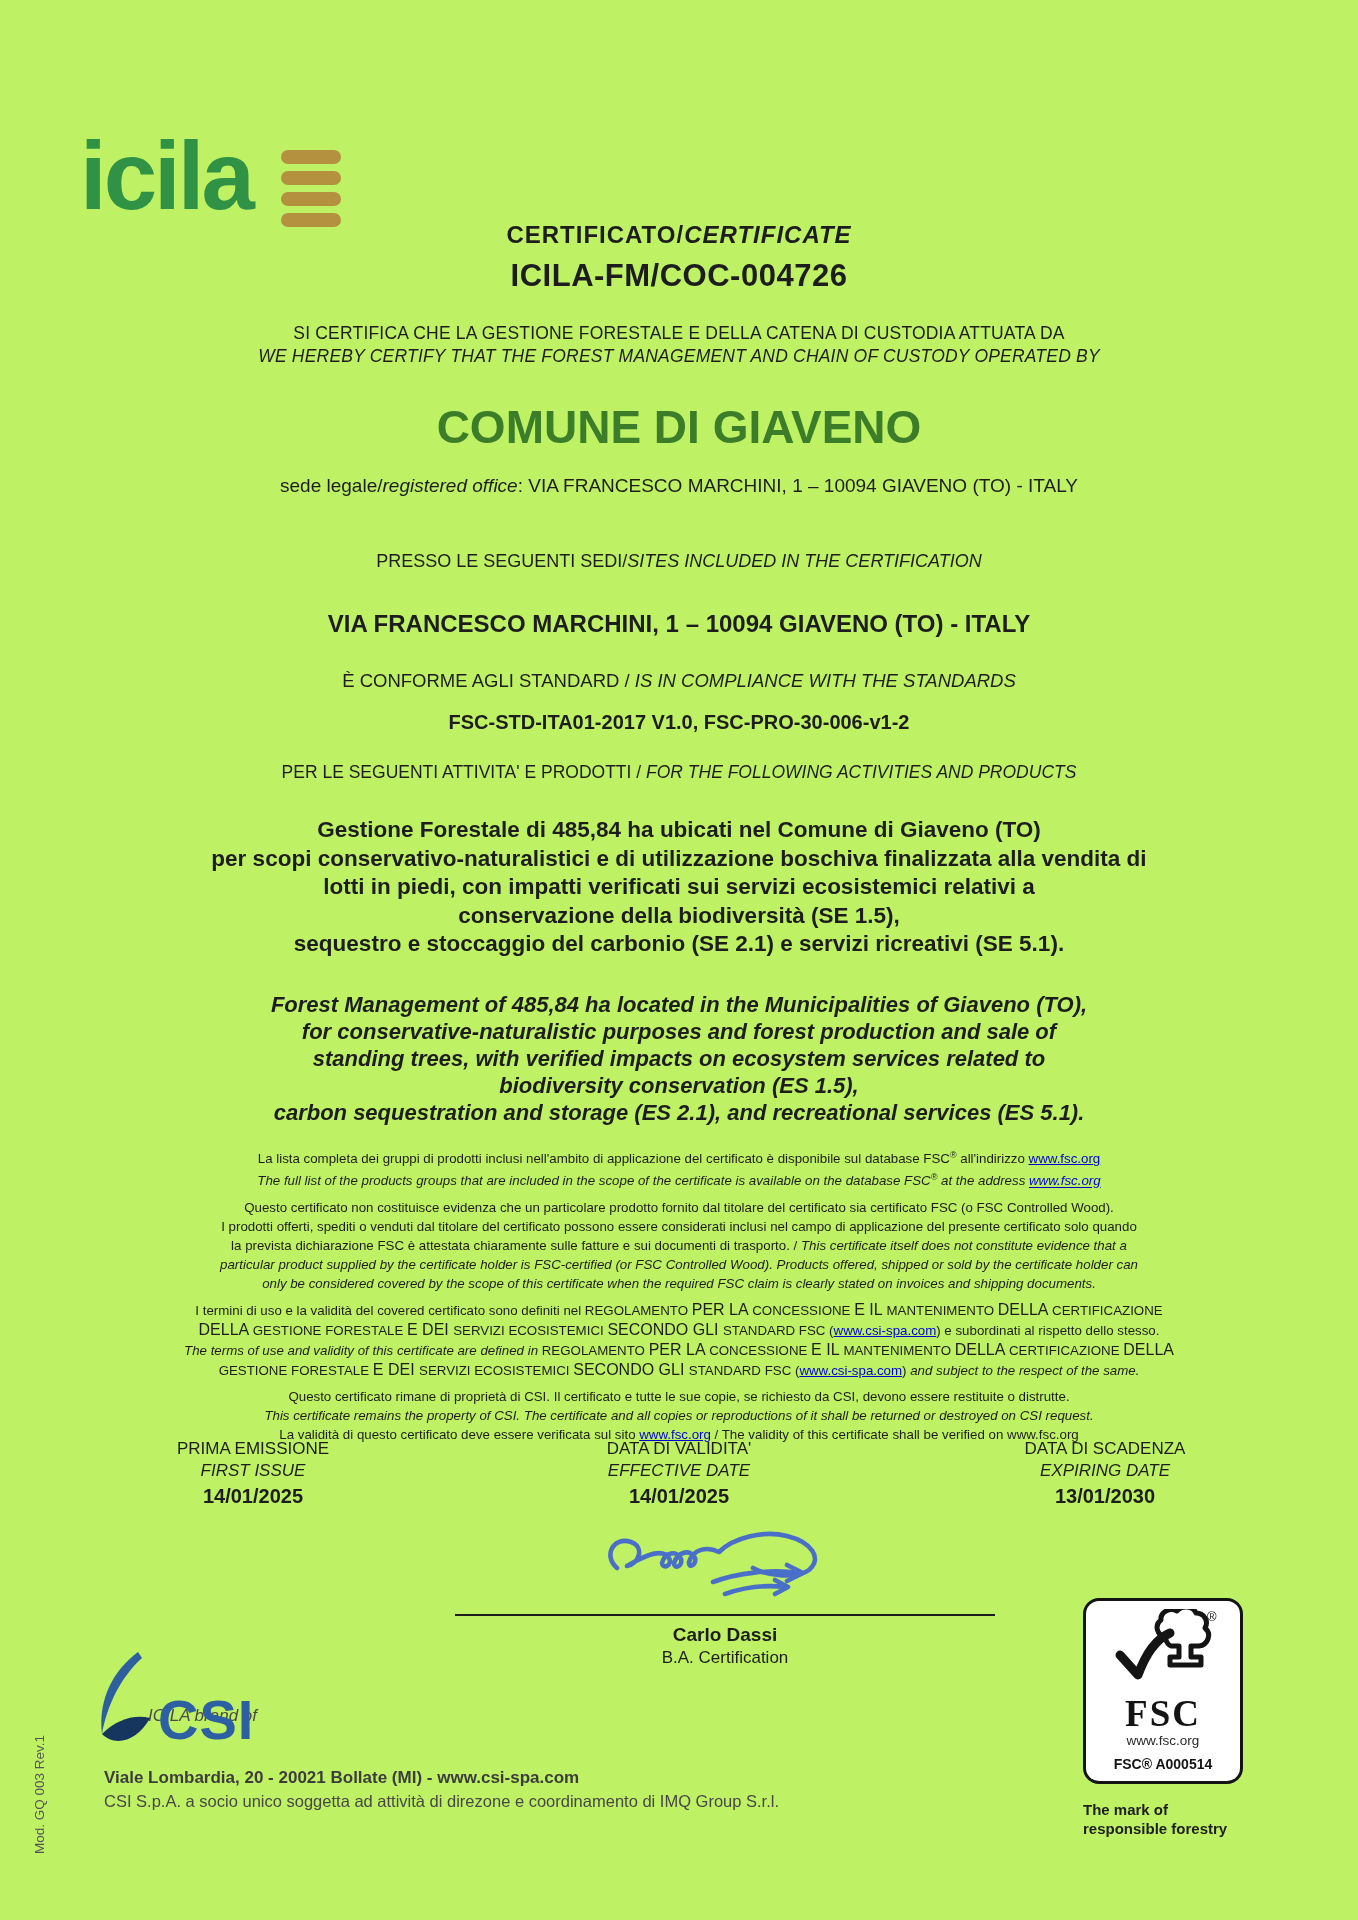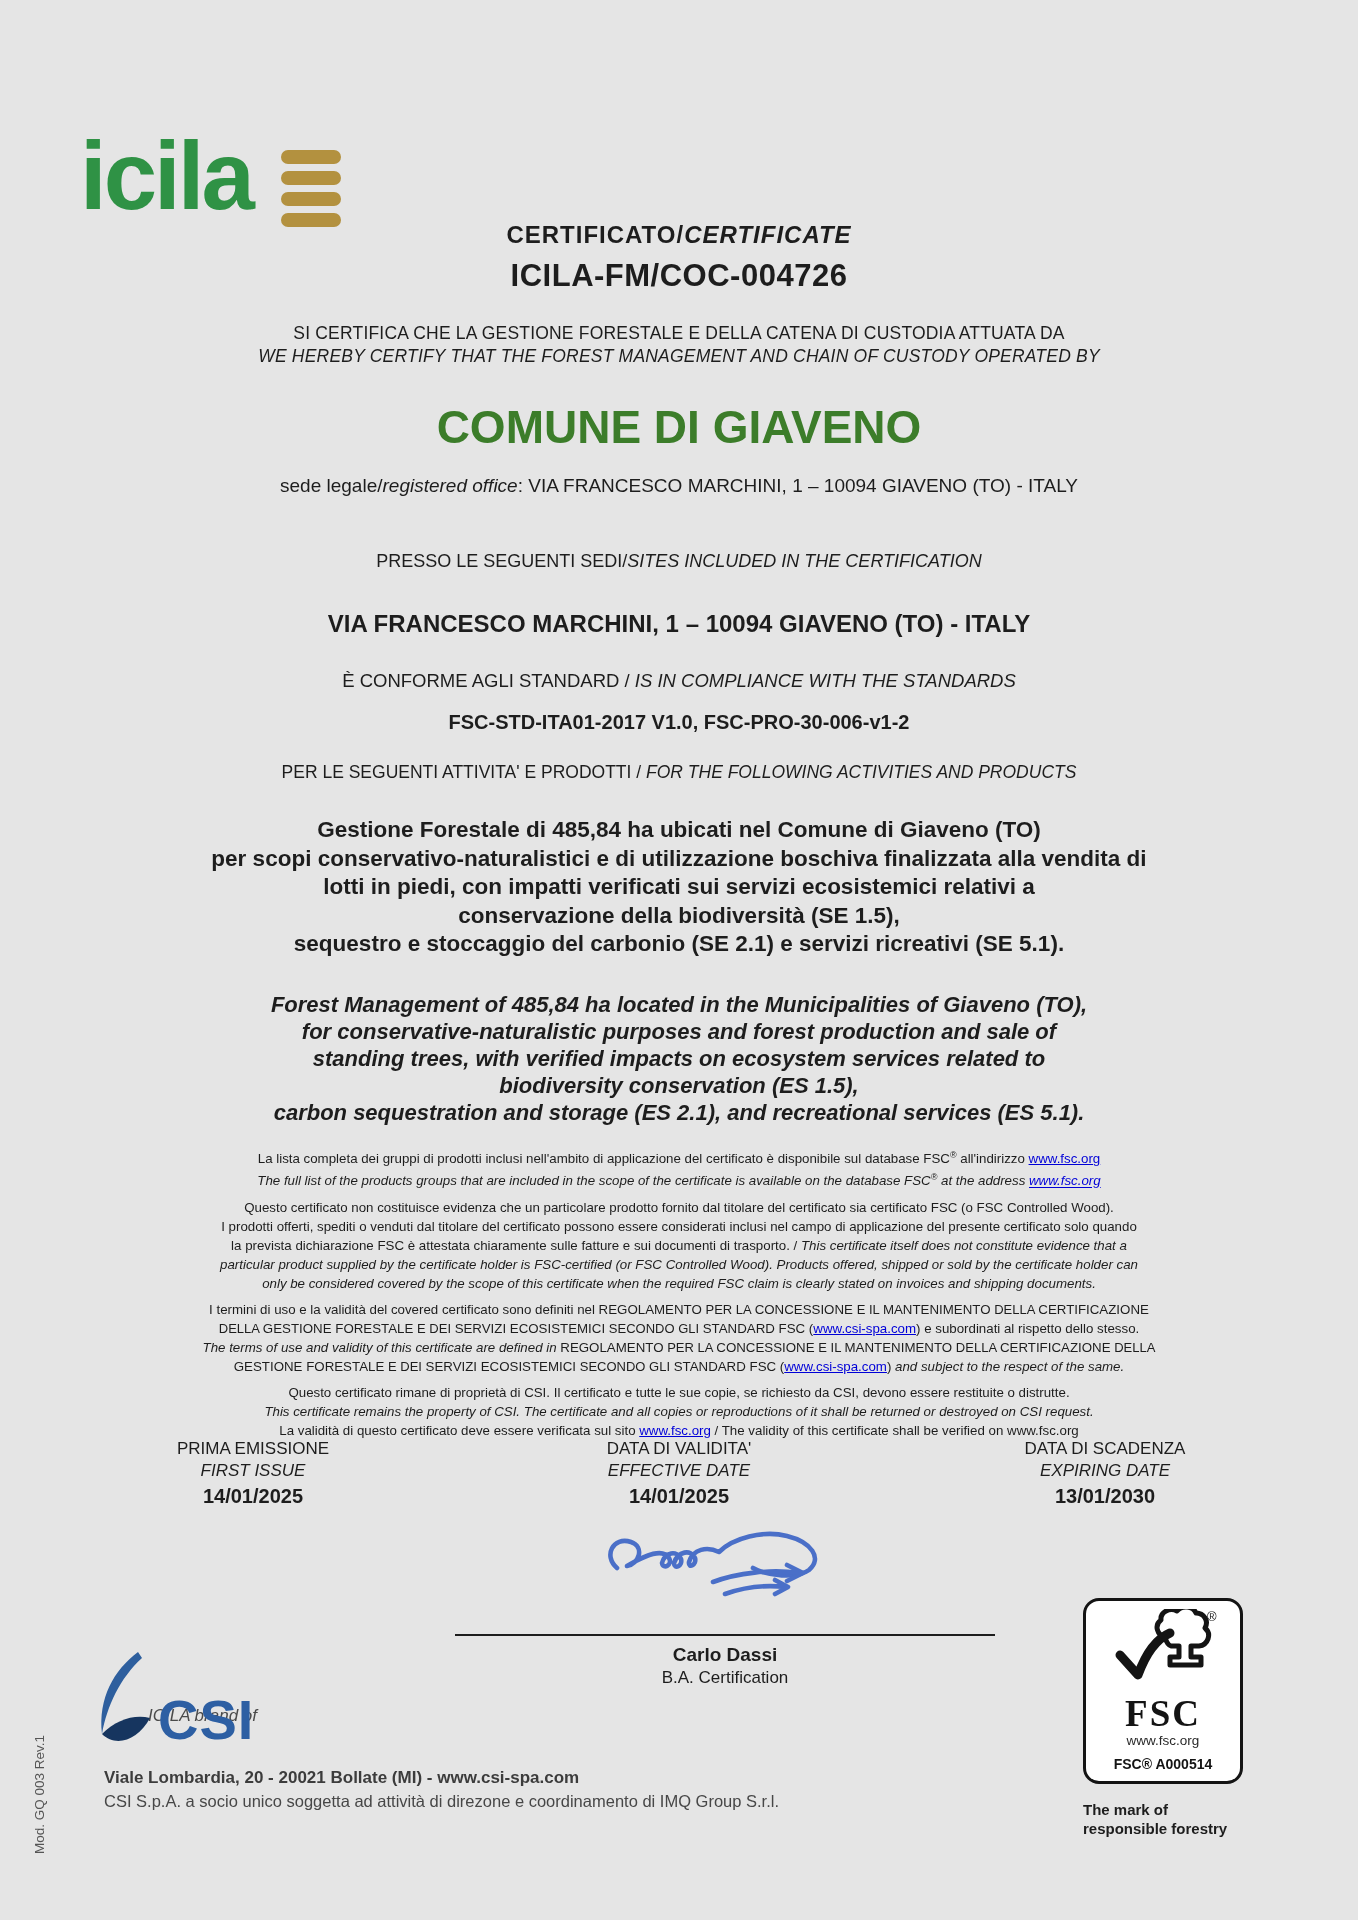--- a/index.html
+++ b/index.html
@@ -1,20 +1,20 @@
 <!DOCTYPE html>
 <html><head>
 <meta charset="utf-8">
 <style>
   * { margin:0; padding:0; box-sizing:border-box; }
   html,body { background:#888; }
   body { font-family:"Liberation Sans", sans-serif; }
   .page {
     position:relative; width:1358px; height:1920px; margin:0 auto;
-    background:#e5e5e5; color:#1d1d1d; overflow:hidden;
+    background:#bef264; color:#1d1d1d; overflow:hidden;
   }
   .abs { position:absolute; }
   .cline { position:absolute; left:0; width:100%; text-align:center; }
 
   
   .logo-text { font-size:96px; font-weight:bold; letter-spacing:-3px; line-height:1; color:#2f9245; }
   .logo-bars { display:flex; flex-direction:column; gap:7px; }
   .logo-bars span { display:block; width:60px; height:14px; border-radius:7px; background:#b3913f; }
 
   
@@ -30,33 +30,33 @@
   .perle { font-size:17.5px; }
   .it { font-style:italic; }
   .itpara { font-size:22.5px; font-weight:bold; line-height:28.5px; }
   .enpara { font-size:22px; font-weight:bold; font-style:italic; line-height:27px; }
 
   
   .fineprint { position:absolute; left:48px; right:48px; text-align:center; }
   .fp-para { margin-bottom:7px; }
   .fp-line { font-size:13.3px; line-height:19px; white-space:nowrap; }
   .fp-line .it2 { font-style:italic; }
-  .fp-line .sc { font-size:13px; }
+  .fp-line .sc { font-size:16px; }
   .fp-line .sup { vertical-align:super; font-size:9px; }
   .fp-line .lnk { color:#0000d8; text-decoration:underline; cursor:pointer; }
 
   
   .dates { display:flex; }
   .dates .col { flex:1; text-align:center; }
   .d-lab { font-size:17px; line-height:22px; }
   .d-lab-en { font-size:17px; line-height:22px; font-style:italic; }
   .d-val { font-size:20px; font-weight:bold; margin-top:3px; }
 
   
-  .sigline { border-top:2px solid #1d1d1d; text-align:center;margin-top:20px; }
+  .sigline { border-top:2px solid #1d1d1d; text-align:center; }
   .sig-name { font-size:19px; font-weight:bold; margin-top:8px; }
   .sig-title { font-size:17px; margin-top:2px; }
 
   
   .brand-note { font-size:17px; font-style:italic; color:#4a4a4a;margin-top:44px; }
   .csi-text { font-size:56px; font-weight:bold; color:#2d5fa3; letter-spacing:1px; line-height:1; }
   .foot-bold { font-size:17px; font-weight:bold; color:#3c3c3c; line-height:24px; }
   .foot-reg { font-size:16.5px; color:#474747; line-height:23px; }
   .mod-ref { font-size:13.5px; color:#555; transform:rotate(-90deg); transform-origin:0 0; white-space:nowrap; }
 

